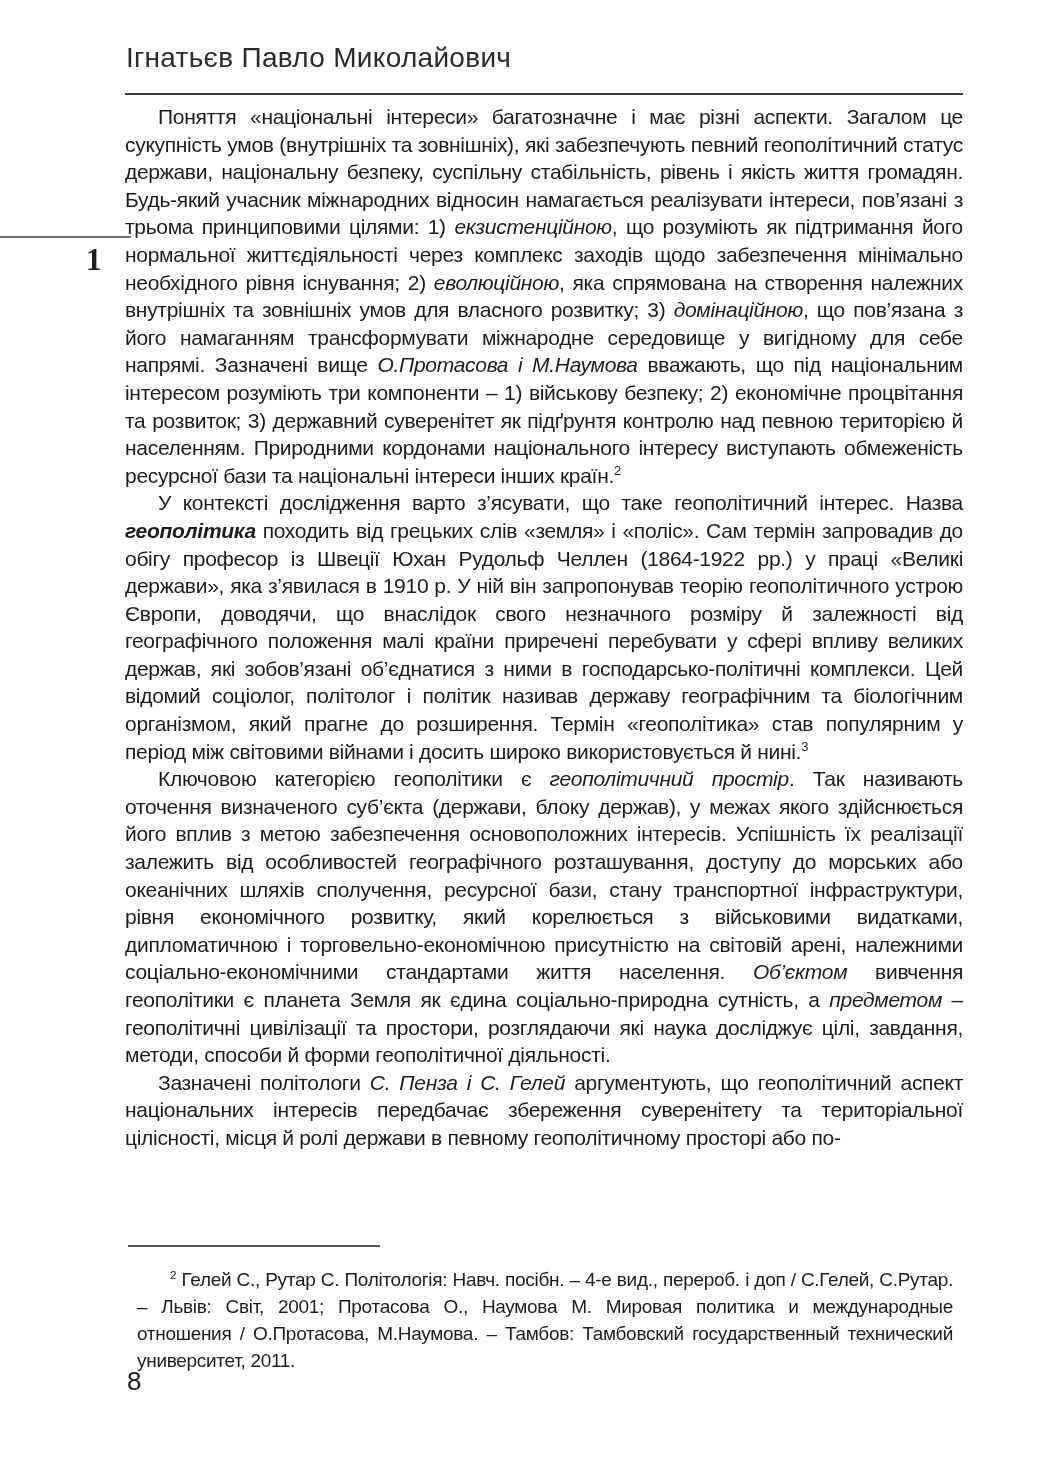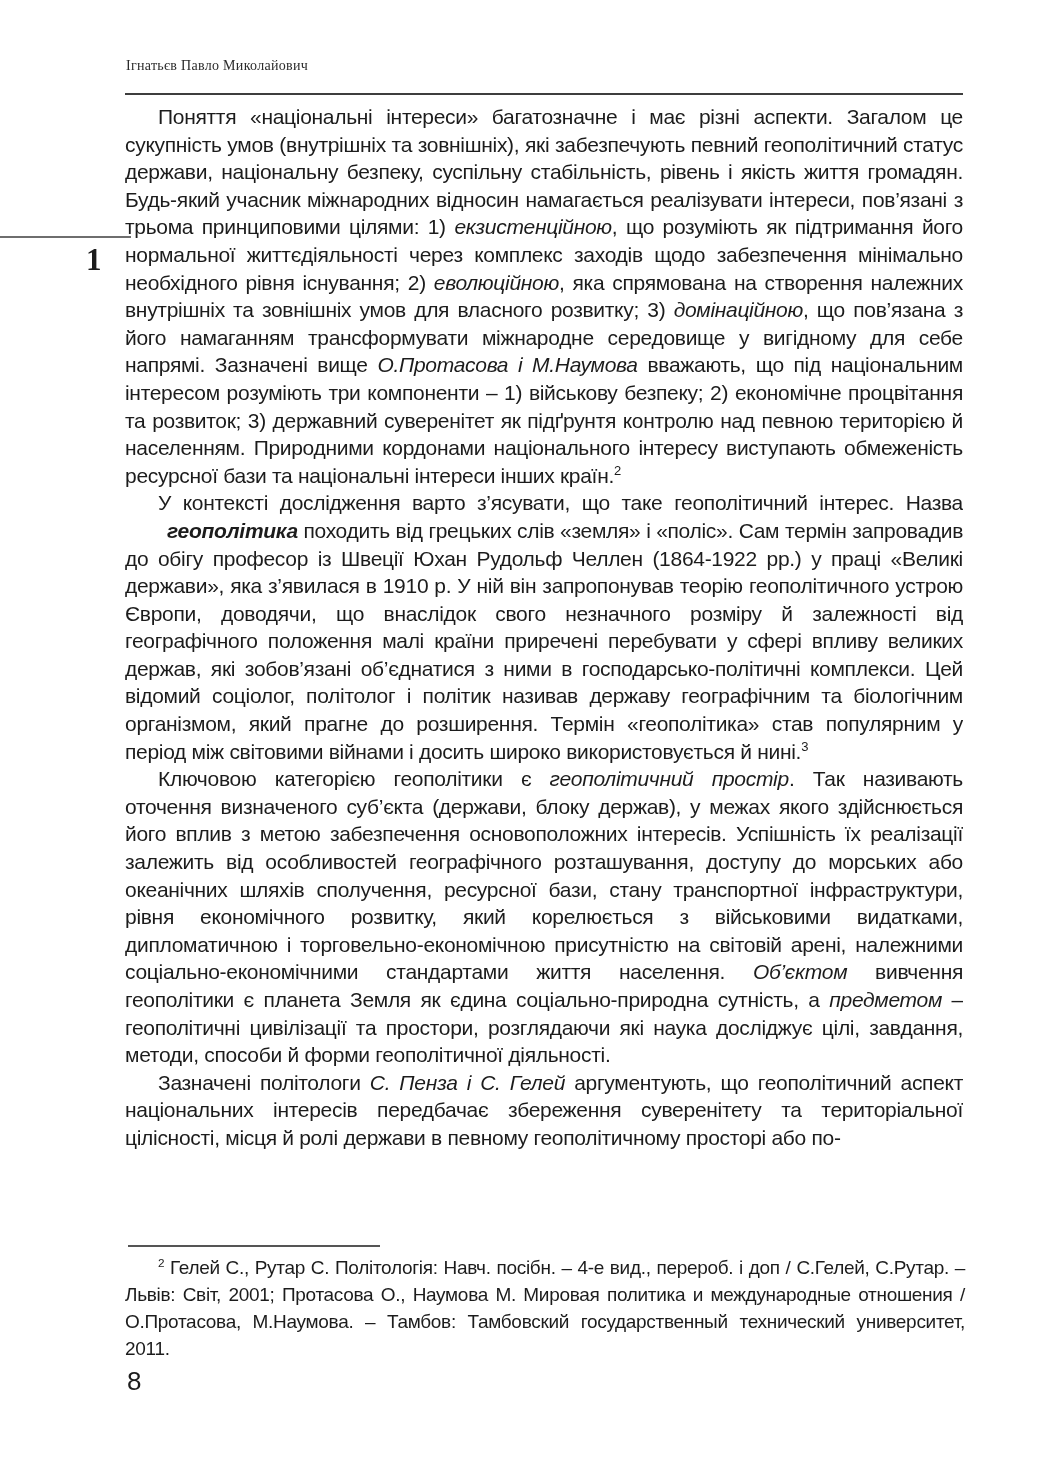--- a/index.html
+++ b/index.html
@@ -5,23 +5,23 @@
   html,body { margin:0; padding:0; background:#ffffff; }
   .page {
     position:relative;
     width:1040px; height:1477px;
     background:#ffffff;
     font-family:"Liberation Sans", sans-serif;
     color:#1c1c1c;
     overflow:hidden;
   }
   .running-head {
-    position:absolute; left:126px; top:58px;
-    font-family:Liberation Serif, serif;
-    font-size:14px; color:#2b2b2b;
+    position:absolute; left:126px; top:42px;
+    font-family:Liberation Sans, sans-serif;
+    font-size:28px; color:#2b2b2b;
     letter-spacing:0.3px;
   }
   .header-rule {
     position:absolute; left:125px; top:93px;
     width:838px; height:2px; background:#3e3e3e;
   }
   .margin-rule {
     position:absolute; left:0; top:236px;
     width:131px; height:2px; background:#6e6e6e;
   }
@@ -33,34 +33,34 @@
   .body-text {
     position:absolute; left:125px; top:103px;
     width:838px; height:1140px;
     font-size:21px; line-height:27.6px;
     letter-spacing:-0.3px;
     text-align:justify;
     overflow:hidden;
   }
   .body-text p { margin:0; text-indent:33px; }
   .seg-i  { font-style:italic; }
-  .seg-bi { font-style:italic; font-weight:bold;margin-left:42px; }
+  .seg-bi { font-style:italic; font-weight:bold; }
   sup { font-size:0.62em; line-height:0; vertical-align:super; }
   .footnote-sep {
     position:absolute; left:128px; top:1245px;
     width:252px; height:2px; background:#555555;
   }
   .footnotes {
     position:absolute; left:125px; top:1254px;
     width:840px;
     font-size:19px; line-height:27px;
     letter-spacing:-0.3px;
     text-align:justify;
   }
-  .footnotes p { margin:0; text-indent:33px; }
+  .footnotes p { margin:12px; text-indent:33px; }
   .page-number {
     position:absolute; left:127px; top:1366px;
     font-size:26px; color:#1c1c1c;
   }
 </style>
 </head>
 <body>
 
 <div class="page">
 

